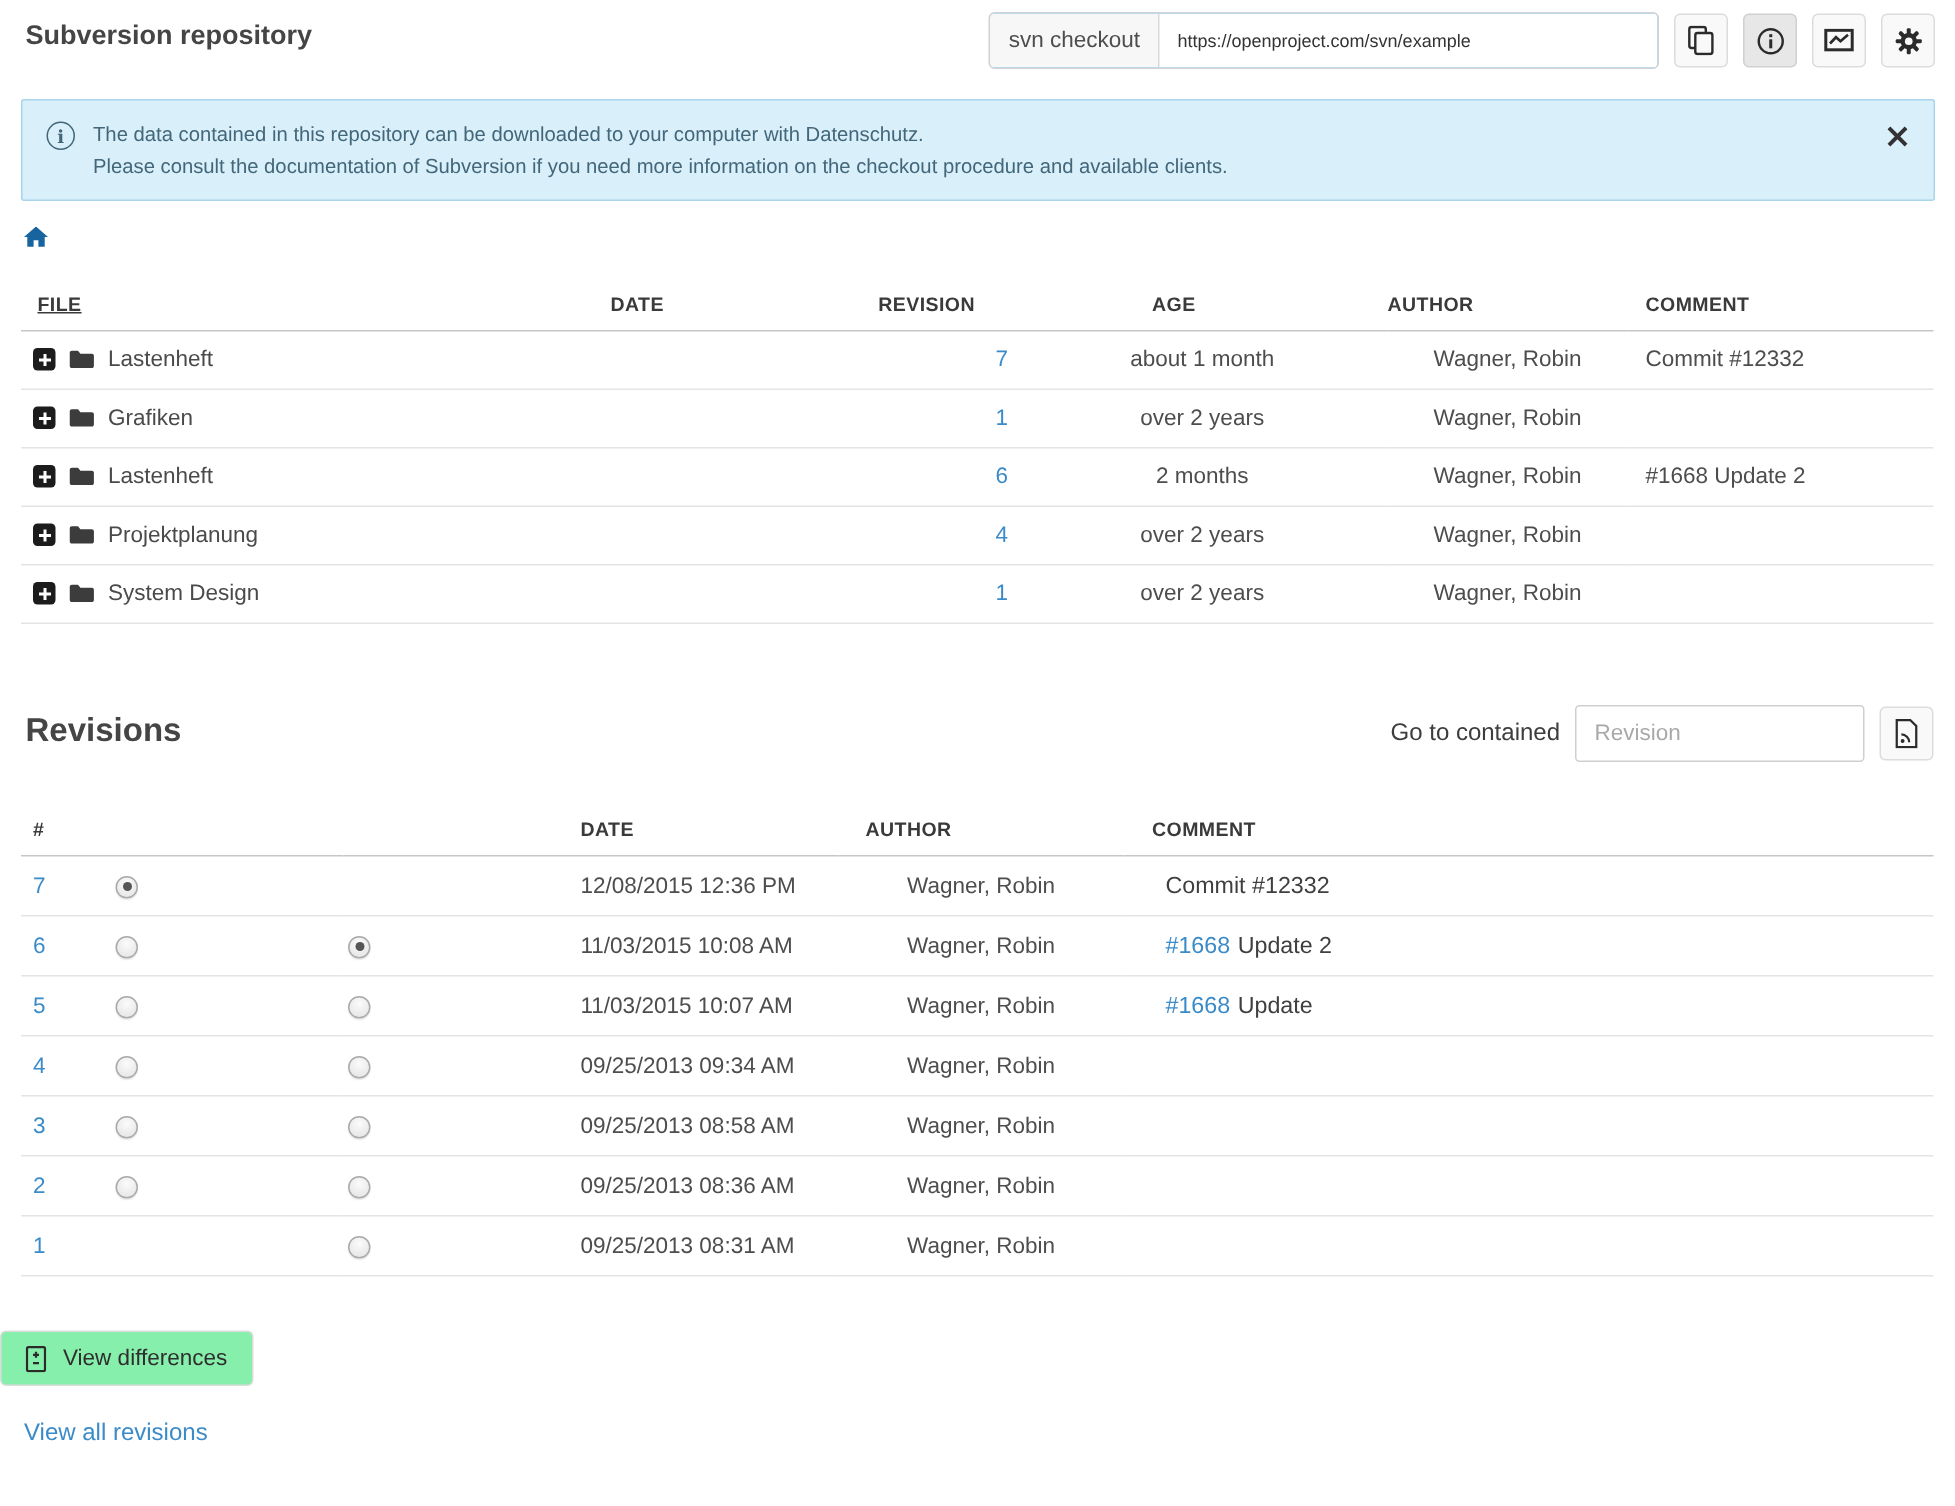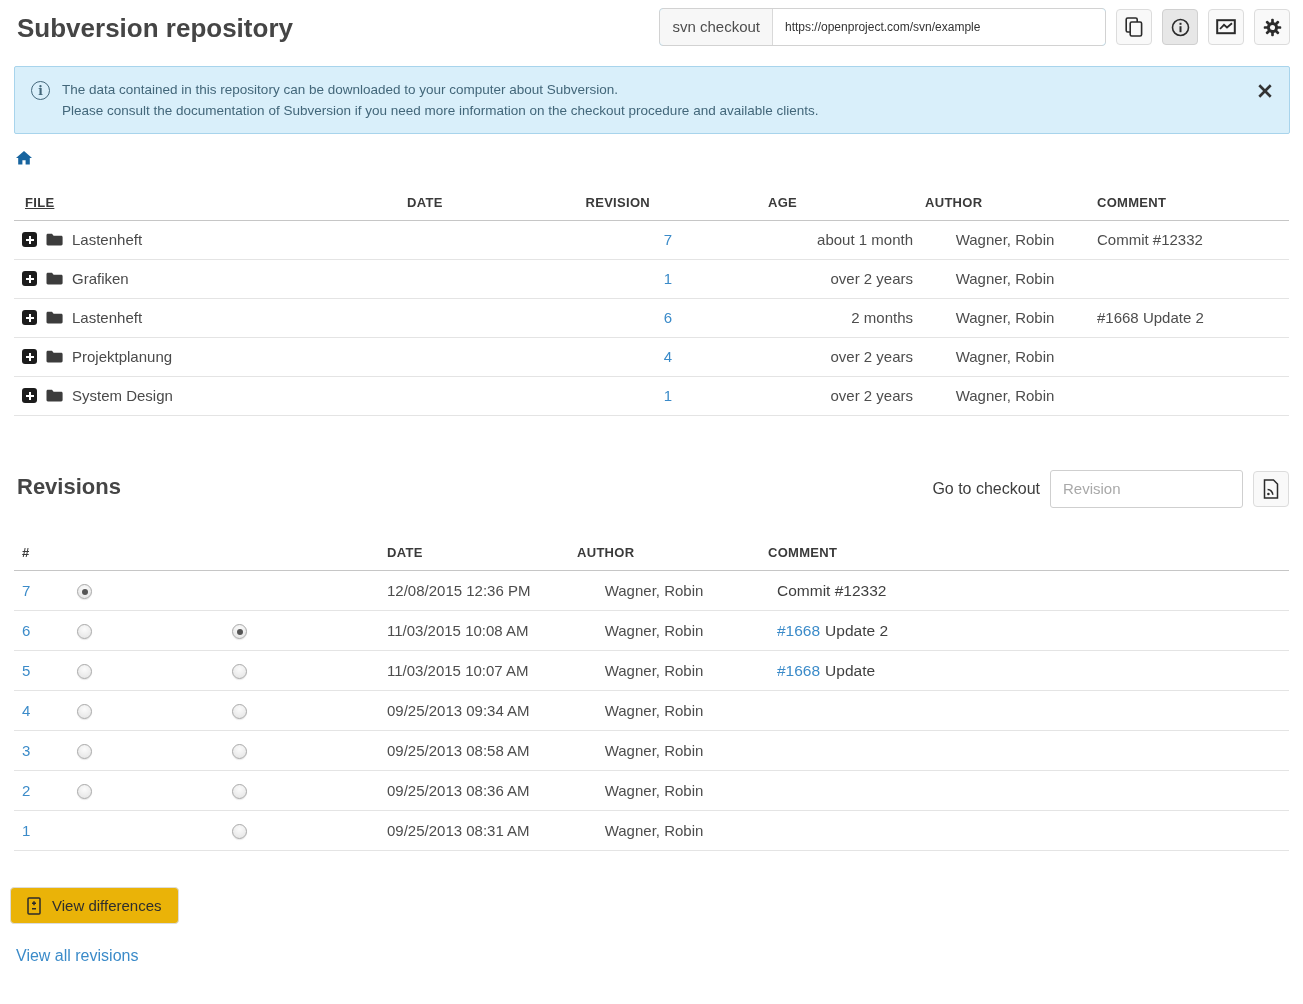--- a/index.html
+++ b/index.html
@@ -7,21 +7,21 @@
     --banner_bg:#d9effa; --banner_border:#a8d4ec; --banner_text:#43677a;
     --heading_text:#454545; --body_text:#4d4d4d;
   }
   *{box-sizing:border-box;}
   html,body{width:1303px;height:1004px;overflow:hidden;margin:0;padding:0;}
   body{font-family:"Liberation Sans",sans-serif;background:#fff;color:var(--body_text);position:relative;}
   a{text-decoration:none;color:var(--link_blue);cursor:pointer;}
 
   
   .top-header{position:relative;height:56px;}
-  .page-title{position:absolute;left:17px;top:13px;font-size:26px;font-weight:700;color:var(--heading_text);}
+  .page-title{position:absolute;left:17px;top:13px;font-size:18px;font-weight:700;color:var(--heading_text);}
   .toolbar{position:absolute;right:13px;top:8px;display:flex;align-items:center;gap:10px;}
   .checkout-group{display:flex;height:38px;border:1px solid #d2d2d2;border-radius:4px;overflow:hidden;background:#7dd3fc;}
   .checkout-label{background:#f7f7f7;border-right:1px solid #d9d9d9;padding:0 12px;line-height:36px;font-size:15px;color:#4d4d4d;white-space:nowrap;}
   .checkout-input{border:none;outline:none;width:332px;padding:0 12px;font-size:12px;color:#333;font-family:inherit;}
   .tool-btn{width:36px;height:36px;border:1px solid #dcdcdc;background:#f9f9f9;border-radius:4px;display:flex;align-items:center;justify-content:center;cursor:pointer;padding:0;}
   .tool-btn.active{background:#e7e7e7;border-color:#d0d0d0;}
   .tool-btn svg{display:block;}
 
   
   .banner{display:flex;gap:12px;margin:10px 13px 0 14px;padding:12px 16px;border:1px solid var(--banner_border);background:var(--banner_bg);border-radius:2px;color:var(--banner_text);position:relative;}
@@ -41,21 +41,21 @@
   
   .files-table{margin-top:18px;}
   .h-file{padding-left:11px;text-decoration:underline;}
   .c-file{padding-left:8px;}
   .cell-file{display:flex;align-items:center;gap:9px;}
   .h-size{padding-left:17px;}
   .c-size{text-align:right;padding-right:20px;}
   .h-rev{text-align:right;padding-right:40px;}
   .c-rev{text-align:right;padding-right:18px;}
   .h-age{padding-left:78px;}
-  .c-age{text-align:right;padding-right:12px;}
+  .c-age{text-align:center;padding-right:12px;}
   .c-author{text-align:center;}
   .h-comment,.c-comment{padding-left:12px;}
   .fname{color:#4a4a4a;font-size:15px;}
 
   .plusbox{width:15px;height:15px;background:#1c1c1c;border-radius:3px;position:relative;display:inline-block;flex:0 0 auto;cursor:pointer;}
   .plusbox::before{content:"";position:absolute;left:3.5px;right:3.5px;top:6.5px;height:2px;background:#fff;}
   .plusbox::after{content:"";position:absolute;top:3.5px;bottom:3.5px;left:6.5px;width:2px;background:#fff;}
   .folder{flex:0 0 auto;}
 
   
@@ -74,21 +74,21 @@
   .h-author2{padding-left:18px;}
   .r-author{text-align:center;}
   .h-comment2{padding-left:19px;}
   .r-comment{padding-left:28px;font-size:15.5px;color:#3f3f3f;}
   .wp-link:not(:empty){margin-right:5px;}
 
   .radio{display:inline-block;width:15px;height:15px;border-radius:50%;border:1px solid #aaa;background:radial-gradient(circle at 50% 32%,#fbfbfb,#e2e2e2);box-shadow:0 1px 1px rgba(0,0,0,.10);position:relative;cursor:pointer;vertical-align:middle;}
   .radio[data-checked="true"]::after{content:"";position:absolute;left:3.5px;top:3.5px;right:3.5px;bottom:3.5px;border-radius:50%;background:#555;}
 
   
-  .diff-btn{margin:36px 0 0 10px;display:inline-flex;align-items:center;gap:11px;height:37px;padding:0 16px;border:1px solid #dcdcdc;background:#eab308;border-radius:4px;font-size:15px;color:#2e2e2e;font-family:inherit;cursor:pointer;}
+  .diff-btn{margin:36px 0 0 0;display:inline-flex;align-items:center;gap:11px;height:37px;padding:0 16px;border:1px solid #dcdcdc;background:#86efac;border-radius:4px;font-size:15px;color:#2e2e2e;font-family:inherit;cursor:pointer;}
   .view-all{display:inline-block;margin:23px 0 0 16px;font-size:16px;}
 </style>
 </head>
 <body>
 
 
 
 
 <div class="top-header">
   <div class="page-title">Subversion repository</div>
@@ -128,21 +128,21 @@
           <circle cx="10" cy="10" r="2.7" fill="#f9f9f9"></circle>
         </svg>
     </button>
   </div>
 </div>
 
 
 <div class="banner">
   <span class="banner-i">i</span>
   <div class="banner-text">
-    <div>The data contained in this repository can be downloaded to your computer about Subversion.</div>
+    <div>The data contained in this repository can be downloaded to your computer with Datenschutz.</div>
     <div>Please consult the documentation of Subversion if you need more information on the checkout procedure and available clients.</div>
   </div>
   <svg class="banner-close" viewBox="0 0 14 14">
       <path d="M2 2 L12 12 M12 2 L2 12" stroke="#333" stroke-width="2.3" fill="none"></path>
     </svg>
 </div>
 
 
 <div class="breadcrumb">
   <a class="home-link">
@@ -253,21 +253,21 @@
       <td class="c-author">Wagner, Robin</td>
       <td class="c-comment"></td>
     </tr>
   </tbody>
 </table>
 
 
 <div class="revisions-bar">
   <div class="revisions-title">Revisions</div>
   <div class="goto-controls">
-    <span class="goto-label">Go to checkout</span>
+    <span class="goto-label">Go to contained</span>
     <input class="goto-input" type="text" placeholder="Revision" style="">
     <button class="tool-btn">
       <svg width="16" height="20" viewBox="0 0 16 20">
           <path d="M1.5 1 H10.5 L14.5 5 V19 H1.5 Z" fill="none" stroke="#2b2b2b" stroke-width="1.5"></path>
           <path d="M4.6 10.6 A5.2 5.2 0 0 1 9.8 15.8" fill="none" stroke="#2b2b2b" stroke-width="1.5"></path>
           <circle cx="5.4" cy="15" r="1.3" fill="#2b2b2b"></circle>
         </svg>
     </button>
   </div>
 </div>

